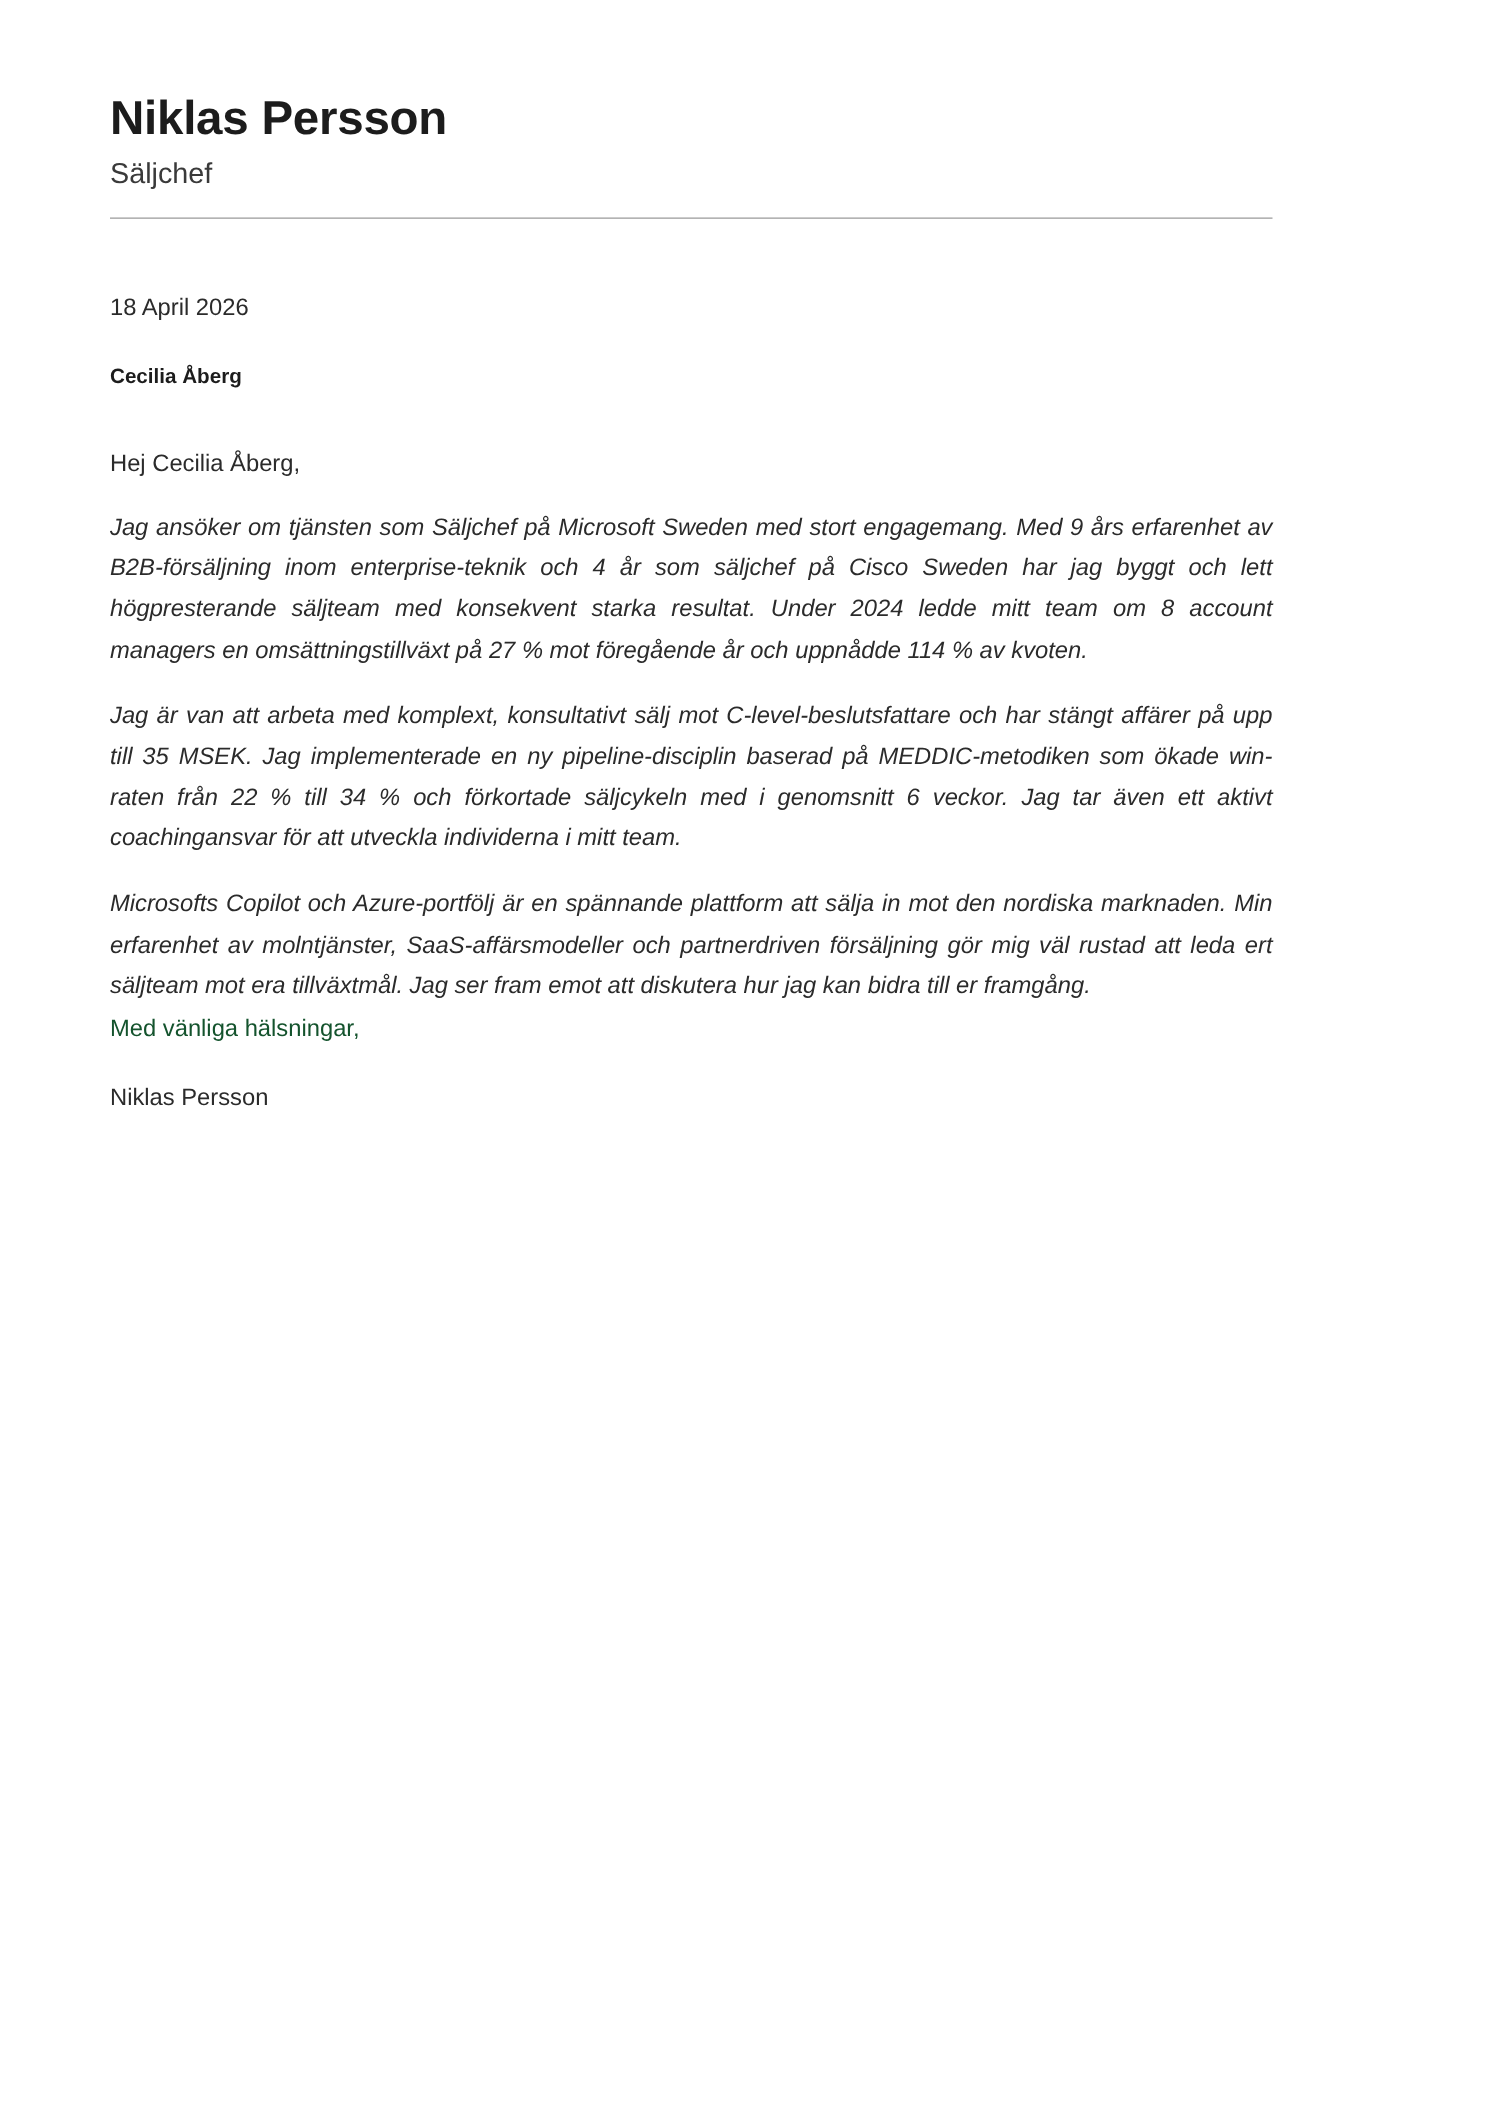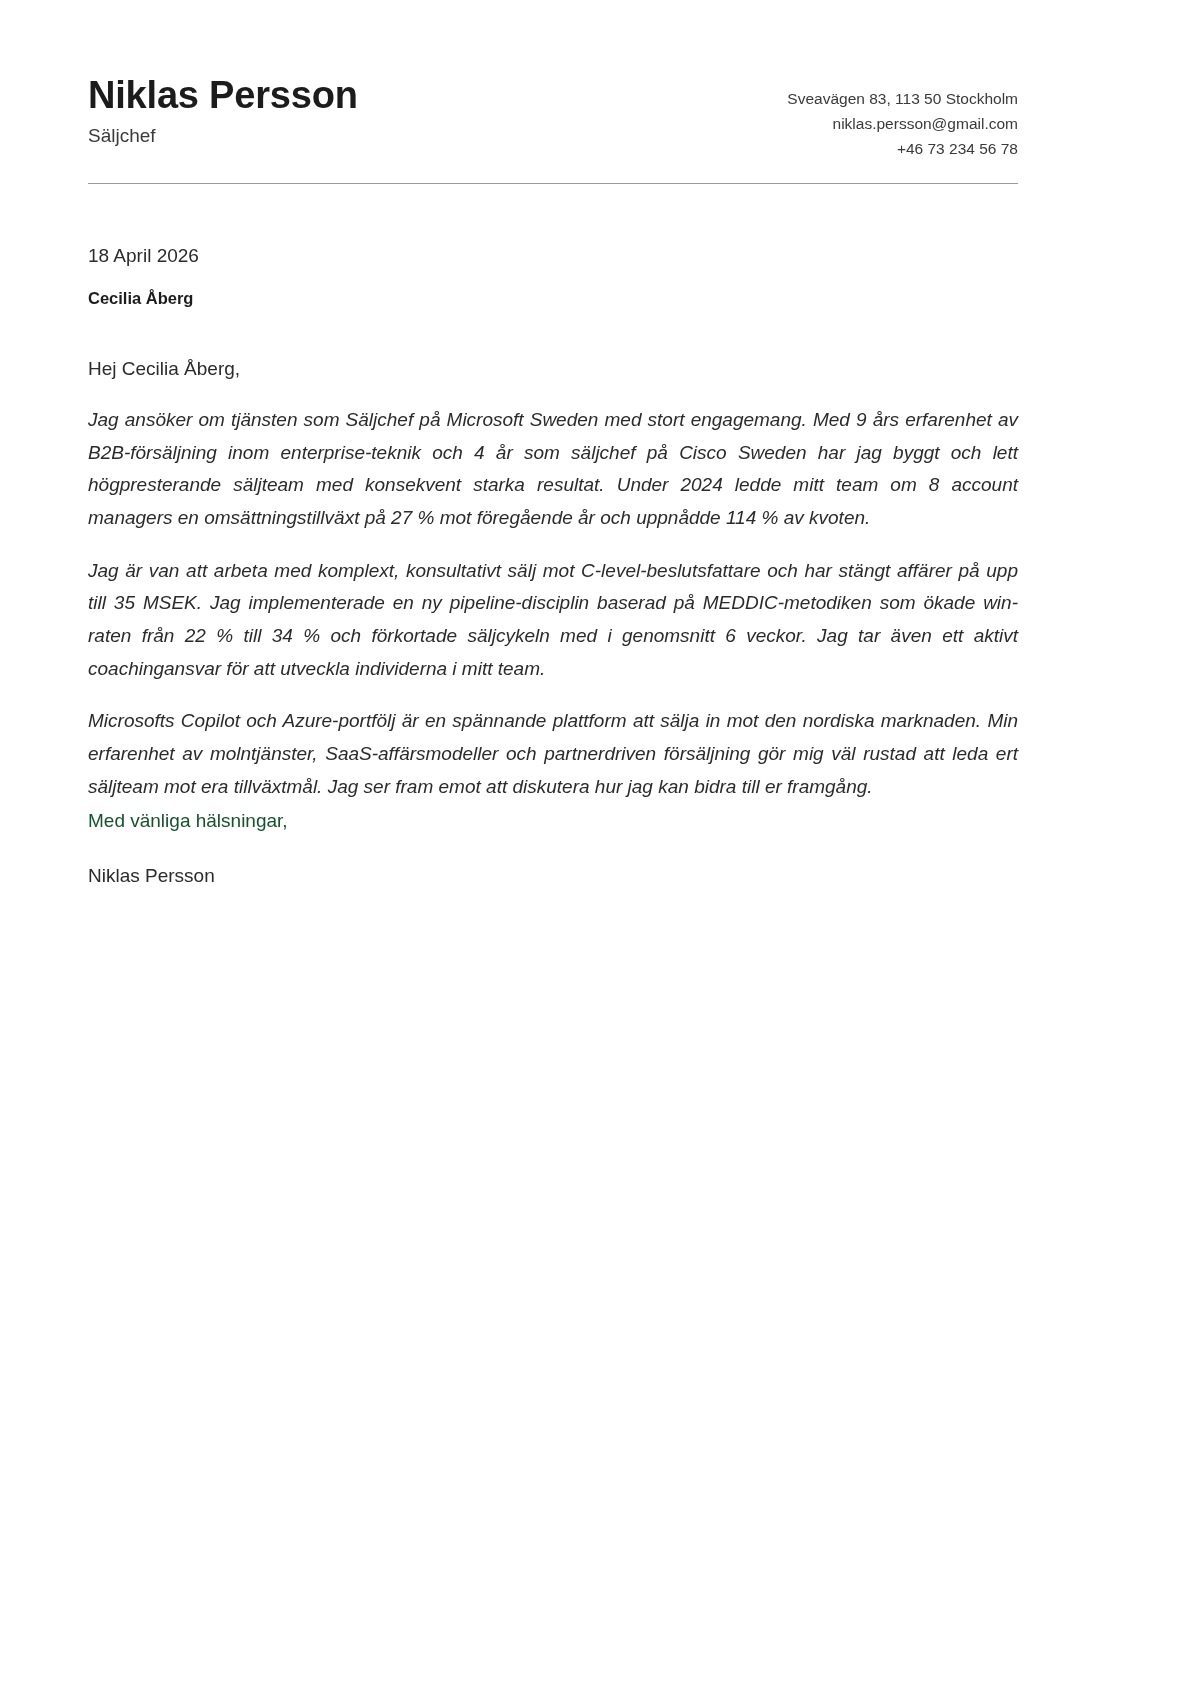--- a/index.html
+++ b/index.html
@@ -42,21 +42,21 @@
   .name {
     font-size: 38px;
     font-weight: 700;
     letter-spacing: -0.2px;
     color: #1c1c1c;
     line-height: 1.12;
     margin: 0;
     white-space: nowrap;
   }
   .job-title {
-    font-size: 19px;
+    font-size: 23px;
     font-weight: 400;
     color: #3a3a3a;
     margin: 8px 0 0 0;
     line-height: 1.2;
   }
   .contact {
     flex: 0 0 auto;
     text-align: right;
     padding-top: 12px;
   }
@@ -76,21 +76,21 @@
   
   .meta {
     margin-top: 58px;
   }
   .date {
     font-size: 19px;
     color: #2b2b2b;
     line-height: 1.5;
   }
   .recipient {
-    margin-top: 15px;
+    margin-top: 27px;
   }
   .recipient-name {
     font-size: 16.5px;
     font-weight: 700;
     color: #1c1c1c;
     line-height: 1.55;
   }
   .recipient-company {
     font-size: 16.5px;
     font-weight: 400;
@@ -139,25 +139,20 @@
 <body>
 
 <div class="page">
   <div class="inner">
 
     <div class="header">
       <div class="identity">
         <h1 class="name">Niklas Persson</h1>
         <div class="job-title">Säljchef</div>
       </div>
-      <div class="contact">
-        <div class="contact-line">Sveavägen 83, 113 50 Stockholm</div>
-        <div class="contact-line">niklas.persson@gmail.com</div>
-        <div class="contact-line">+46 73 234 56 78</div>
-      </div>
     </div>
 
     <hr class="rule">
 
     <div class="meta">
       <div class="date">18 April 2026</div>
       <div class="recipient">
         <div class="recipient-name">Cecilia Åberg</div>
       </div>
     </div>

